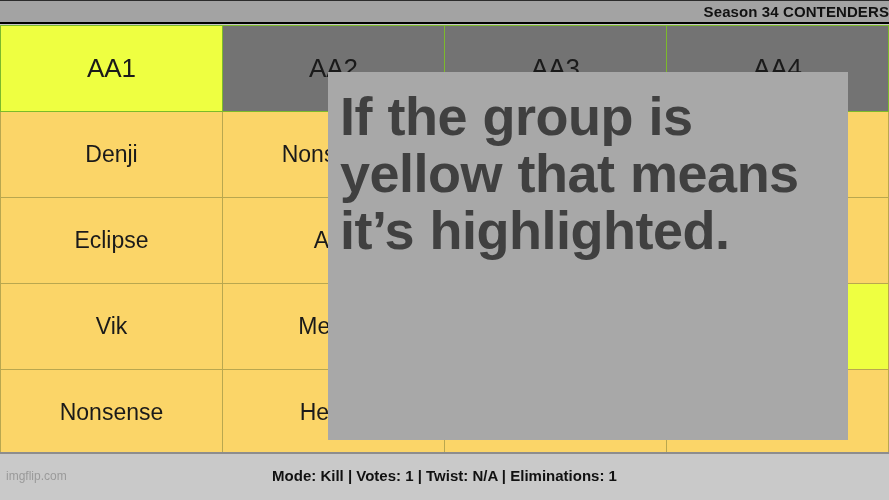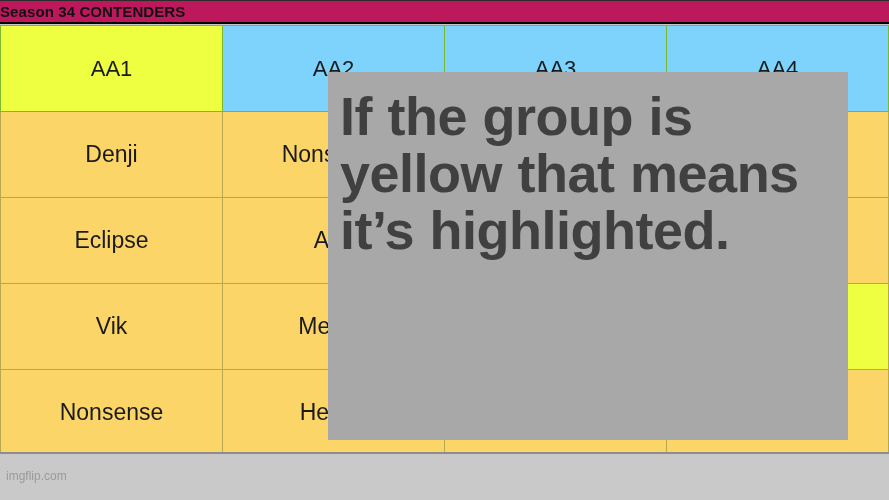--- a/index.html
+++ b/index.html
@@ -18,27 +18,27 @@
     overflow: hidden;
   }
 
   
   #title-bar {
     position: absolute;
     left: 0;
     top: 0;
     width: 889px;
     height: 24px;
-    background: #be185d;
+    background: #a3a3a3;
     border-top: 1px solid #2b2b2b;
     border-bottom: 2px solid #000000;
     box-sizing: border-box;
     display: flex;
     align-items: center;
-    justify-content: flex-start;
+    justify-content: flex-end;
   }
   #title-text {
     font-size: 15px;
     font-weight: bold;
     color: #111111;
     letter-spacing: 0.1px;
     line-height: 1;
   }
 
   
@@ -60,27 +60,27 @@
     text-align: center;
     vertical-align: middle;
     font-size: 23px;
     color: #1a1a1a;
     overflow: hidden;
     white-space: nowrap;
     padding: 0 4px;
   }
   table.grid tr.header-row td {
     height: 85px;
-    font-size: 22px;
+    font-size: 26px;
     border-color: #7cba2b;
   }
   table.grid tr.body-row td {
     height: 85px;
   }
-  td.c-green    { background: #7dd3fc; border-color: #17bb17; }
+  td.c-green    { background: #737373; border-color: #17bb17; }
   td.c-yellow   { background: #eeff41; border-color: #c6cf4c; }
   td.c-gold     { background: #fbd568; }
 
   
   #footer {
     position: absolute;
     left: 0;
     top: 452px;
     width: 889px;
     height: 48px;
@@ -168,20 +168,21 @@
           <td class="c-gold">Nonsense</td>
           <td class="c-gold">Hector</td>
           <td class="c-gold">Frost</td>
           <td class="c-gold">Raven</td>
         </tr>
       </tbody>
     </table>
   </div>
 
   <div id="footer">
+    <span id="footer-text">Mode: Kill | Votes: 1 | Twist: N/A | Eliminations: 1</span>
     <span id="watermark">imgflip.com</span>
   </div>
 
   <div id="overlay">
     <div id="overlay-text">If the group is yellow that means it’s highlighted.</div>
   </div>
 
 </div>
 
 </body></html>

